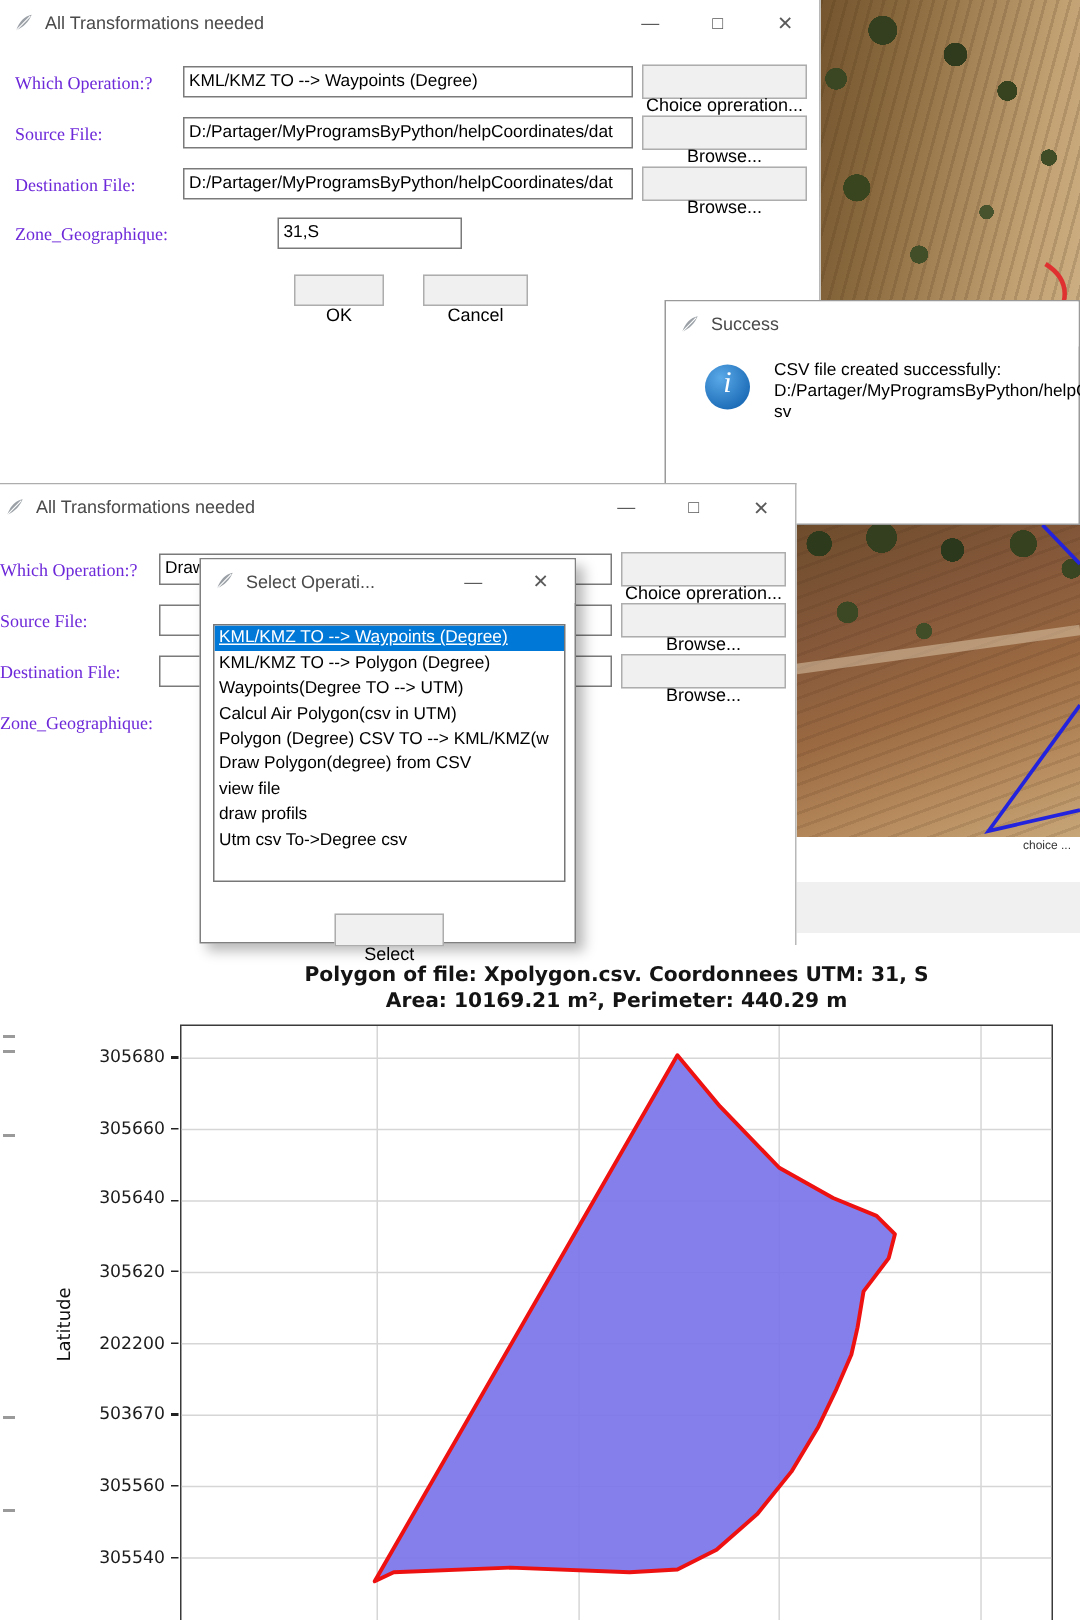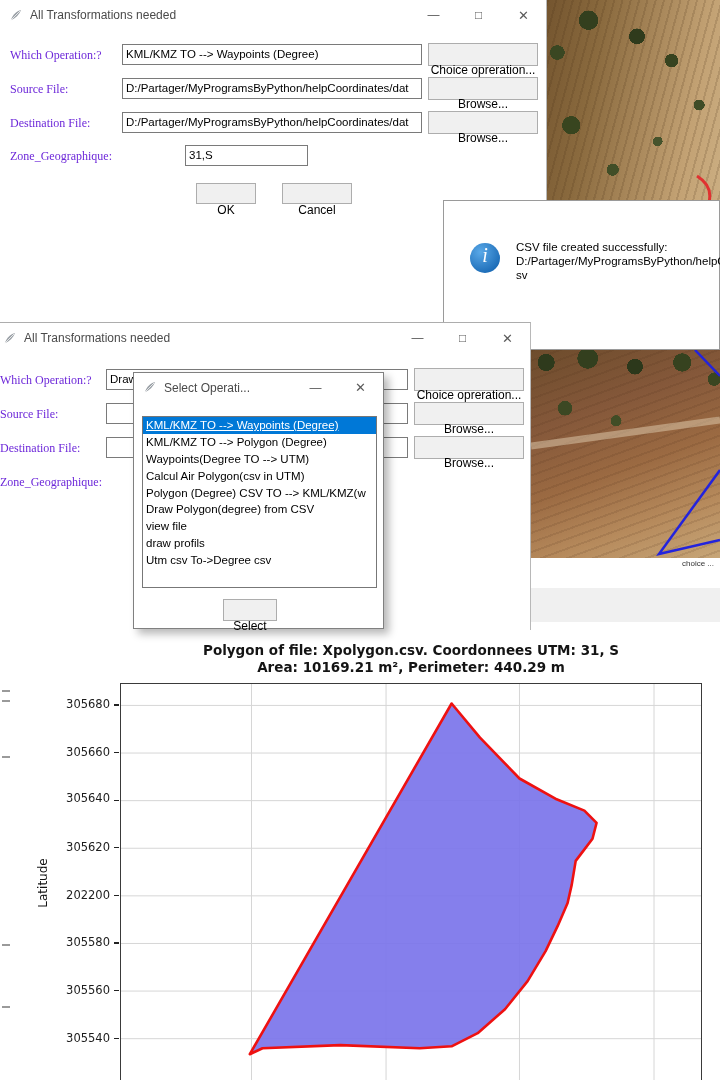--- a/index.html
+++ b/index.html
@@ -127,20 +127,27 @@
     <div class="btn" style="left:428px;top:111px;width:110px;height:23px">Browse...</div>
 
     <div class="flabel" style="left:10px;top:149px">Zone_Geographique:</div>
     <div class="tinput" style="left:185px;top:145px;width:123px;height:21px">31,S</div>
 
     <div class="btn" style="left:196px;top:183px;width:60px;height:21px">OK</div>
     <div class="btn" style="left:282px;top:183px;width:70px;height:21px">Cancel</div>
   </div>
 
   <div id="success" class="twin">
+    <div class="titlebar">
+      <svg class="app-icon" viewBox="0 0 16 16">
+        <path d="M3 13 C5 7 9 3 14 2 C12 7 8 11 3 13 Z" fill="#9aa0a6"></path>
+        <path d="M3 13 L13 3" stroke="#fff" stroke-width="0.8" fill="none"></path>
+      </svg>
+      <span class="win-title">Success</span>
+    </div>
     <div id="info-icon"></div>
     <div class="suc-line" style="top:40px">CSV file created successfully:</div>
     <div class="suc-line" style="top:54px">D:/Partager/MyProgramsByPython/helpCo</div>
     <div class="suc-line" style="top:68px">sv</div>
   </div>
 
   <div id="aerial2">
     <svg class="overlay-svg" width="189" height="208">
       <line x1="0" y1="96" x2="189" y2="70" stroke="rgba(235,220,190,0.45)" stroke-width="7"></line>
       <path d="M189 120 L128 204 L189 190" stroke="#2323dd" stroke-width="2.5" fill="none"></path>
@@ -196,21 +203,21 @@
       <div class="lb-item selected">KML/KMZ TO --&gt; Waypoints (Degree)</div>
       <div class="lb-item">KML/KMZ TO --&gt; Polygon (Degree)</div>
       <div class="lb-item">Waypoints(Degree TO --&gt; UTM)</div>
       <div class="lb-item">Calcul Air Polygon(csv in UTM)</div>
       <div class="lb-item">Polygon (Degree) CSV TO --&gt; KML/KMZ(w</div>
       <div class="lb-item">Draw Polygon(degree) from CSV</div>
       <div class="lb-item">view file</div>
       <div class="lb-item">draw profils</div>
       <div class="lb-item">Utm csv To-&gt;Degree csv</div>
     </div>
-    <div class="btn" style="left:89px;top:226px;width:54px;height:22px">Select</div>
+    <div class="btn" style="left:89px;top:236px;width:73px;height:22px">Select</div>
   </div>
 
   <div id="plot-window">
     <div class="frag" style="top:62px"></div>
     <div class="frag" style="top:72px"></div>
     <div class="frag" style="top:128px"></div>
     <div class="frag" style="top:316px"></div>
     <div class="frag" style="top:378px"></div>
 
     <div class="plot-title" style="top:14px">Polygon of file: Xpolygon.csv. Coordonnees UTM: 31, S</div>
@@ -220,21 +227,21 @@
         <div class="ytick" style="top: 69.4239px;">305680</div>
         <div class="ytickmark" style="top: 76.4239px;"></div>
         <div class="ytick" style="top: 117.033px;">305660</div>
         <div class="ytickmark" style="top: 124.033px;"></div>
         <div class="ytick" style="top: 163px;">305640</div>
         <div class="ytickmark" style="top: 171.641px;"></div>
         <div class="ytick" style="top: 212.25px;">305620</div>
         <div class="ytickmark" style="top: 219.25px;"></div>
         <div class="ytick" style="top: 259.859px;">202200</div>
         <div class="ytickmark" style="top: 266.859px;"></div>
-        <div class="ytick" style="top: 307.467px;">305580</div>
+        <div class="ytick" style="top: 307.467px;">503670</div>
         <div class="ytickmark" style="top: 314.467px;"></div>
         <div class="ytick" style="top: 355.076px;">305560</div>
         <div class="ytickmark" style="top: 362.076px;"></div>
         <div class="ytick" style="top: 402.685px;">305540</div>
         <div class="ytickmark" style="top: 409.685px;"></div>
       </div>
     <div id="plot-area">
       <svg width="580" height="438">
           <line x1="0" x2="580" y1="21.42391304347826" y2="21.42391304347826" stroke="#d6d6d6" stroke-width="1"></line>
           <line x1="0" x2="580" y1="69.03260869565217" y2="69.03260869565217" stroke="#d6d6d6" stroke-width="1"></line>

